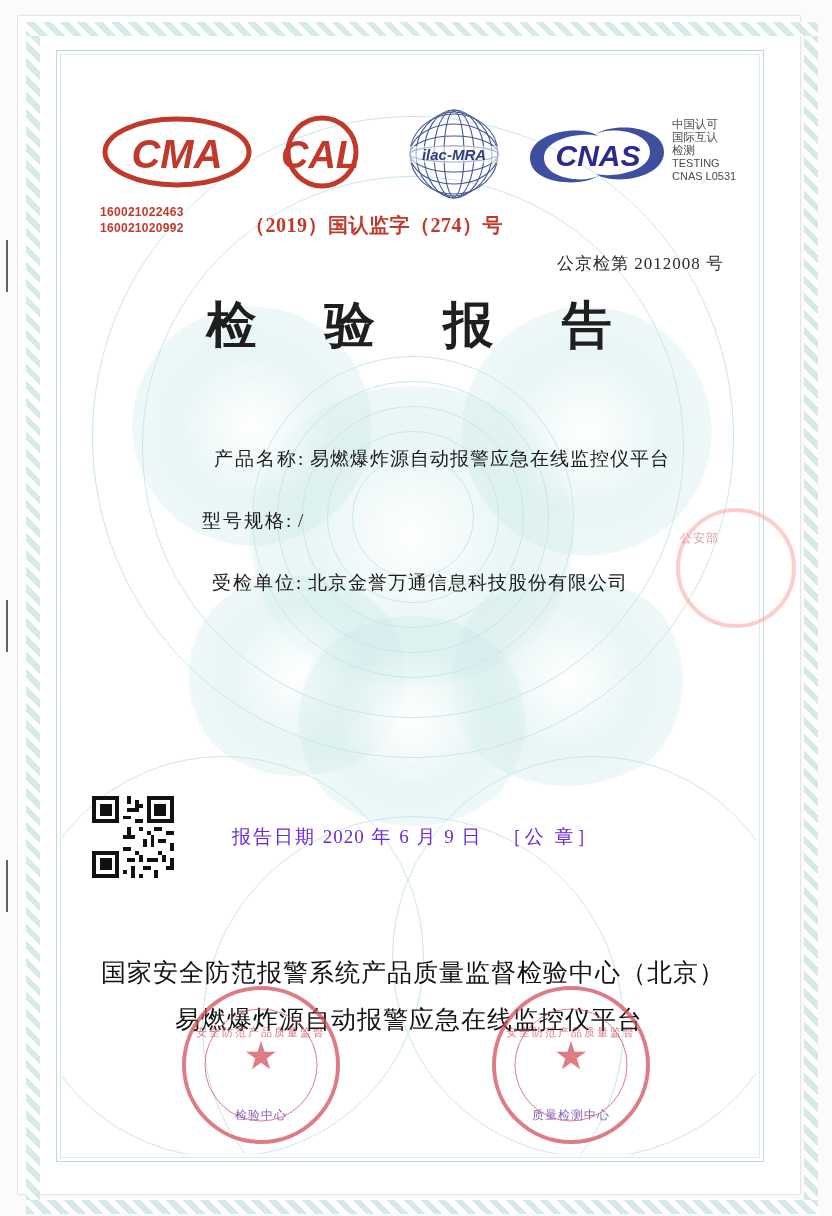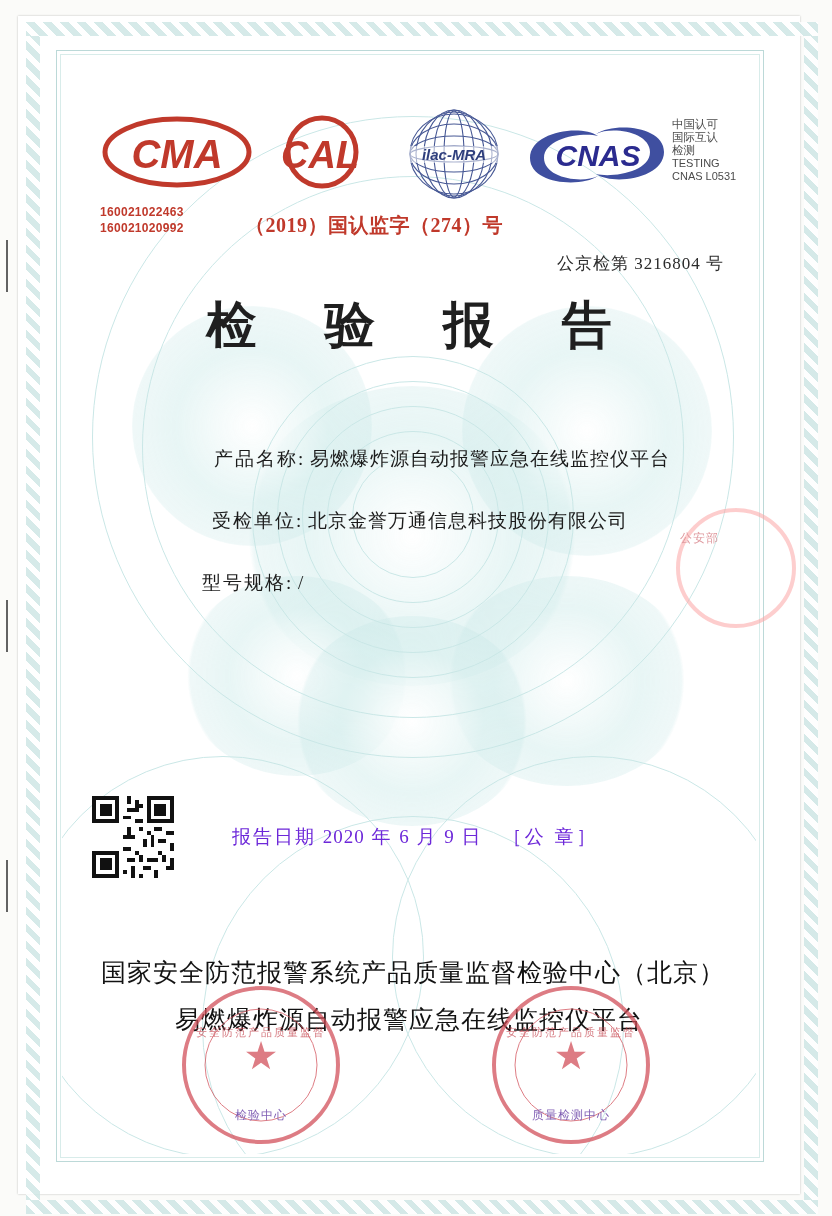--- a/index.html
+++ b/index.html
@@ -193,36 +193,36 @@
         <div>CNAS L0531</div>
       </div>
     </div>
 
     <div class="cert-nums">
       <div>160021022463</div>
       <div>160021020992</div>
     </div>
     <div class="cert-approve">（2019）国认监字（274）号</div>
 
-    <div class="report-no">公京检第 3216804 号</div>
+    <div class="report-no">公京检第 2012008 号</div>
 
     <div class="title">检 验 报 告</div>
 
     <div class="fields">
       <div class="field f1">
         <span class="lbl">产品名称:</span>
         <span class="val">易燃爆炸源自动报警应急在线监控仪平台</span>
       </div>
+      <div class="field f2">
+        <span class="lbl">型号规格:</span>
+        <span class="val">/</span>
+      </div>
       <div class="field f3">
         <span class="lbl">受检单位:</span>
         <span class="val">北京金誉万通信息科技股份有限公司</span>
-      </div>
-      <div class="field f2">
-        <span class="lbl">型号规格:</span>
-        <span class="val">/</span>
       </div>
     </div>
 
     <svg class="qr" viewBox="0 0 21 21" shape-rendering="crispEdges">
       <rect width="21" height="21" fill="#ffffff"></rect>
       <g fill="#111111">
         <rect x="0" y="0" width="7" height="1"></rect>
           <rect x="0" y="6" width="7" height="1"></rect>
         <rect x="0" y="0" width="1" height="7"></rect>
           <rect x="6" y="0" width="1" height="7"></rect>

